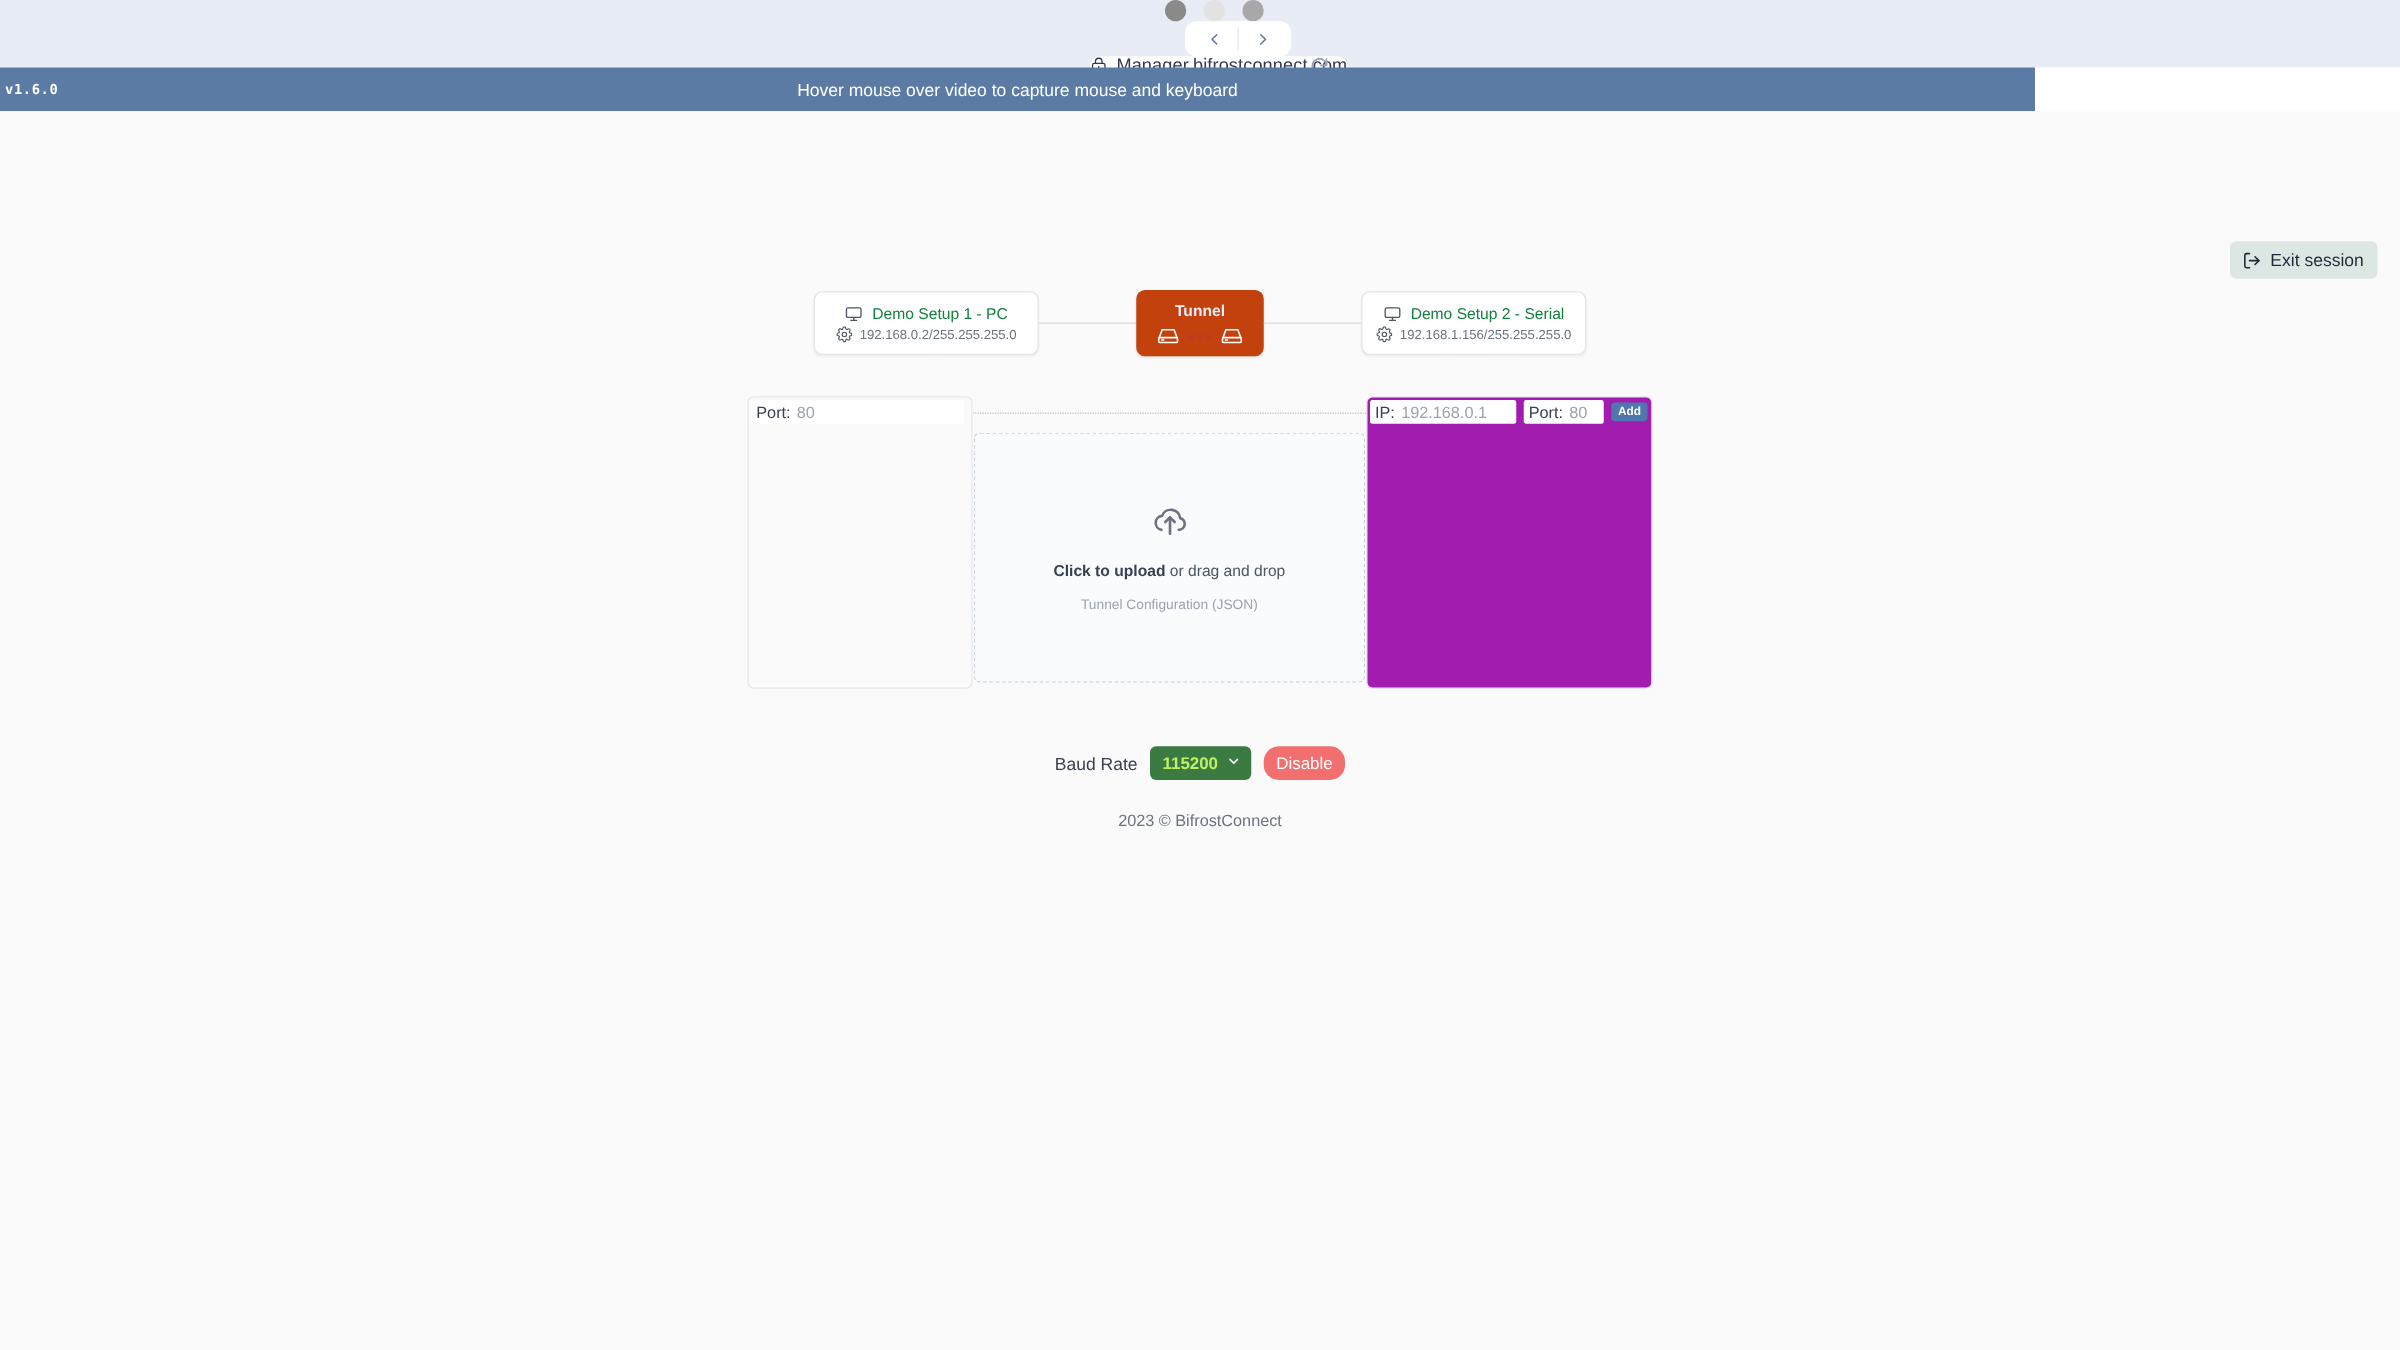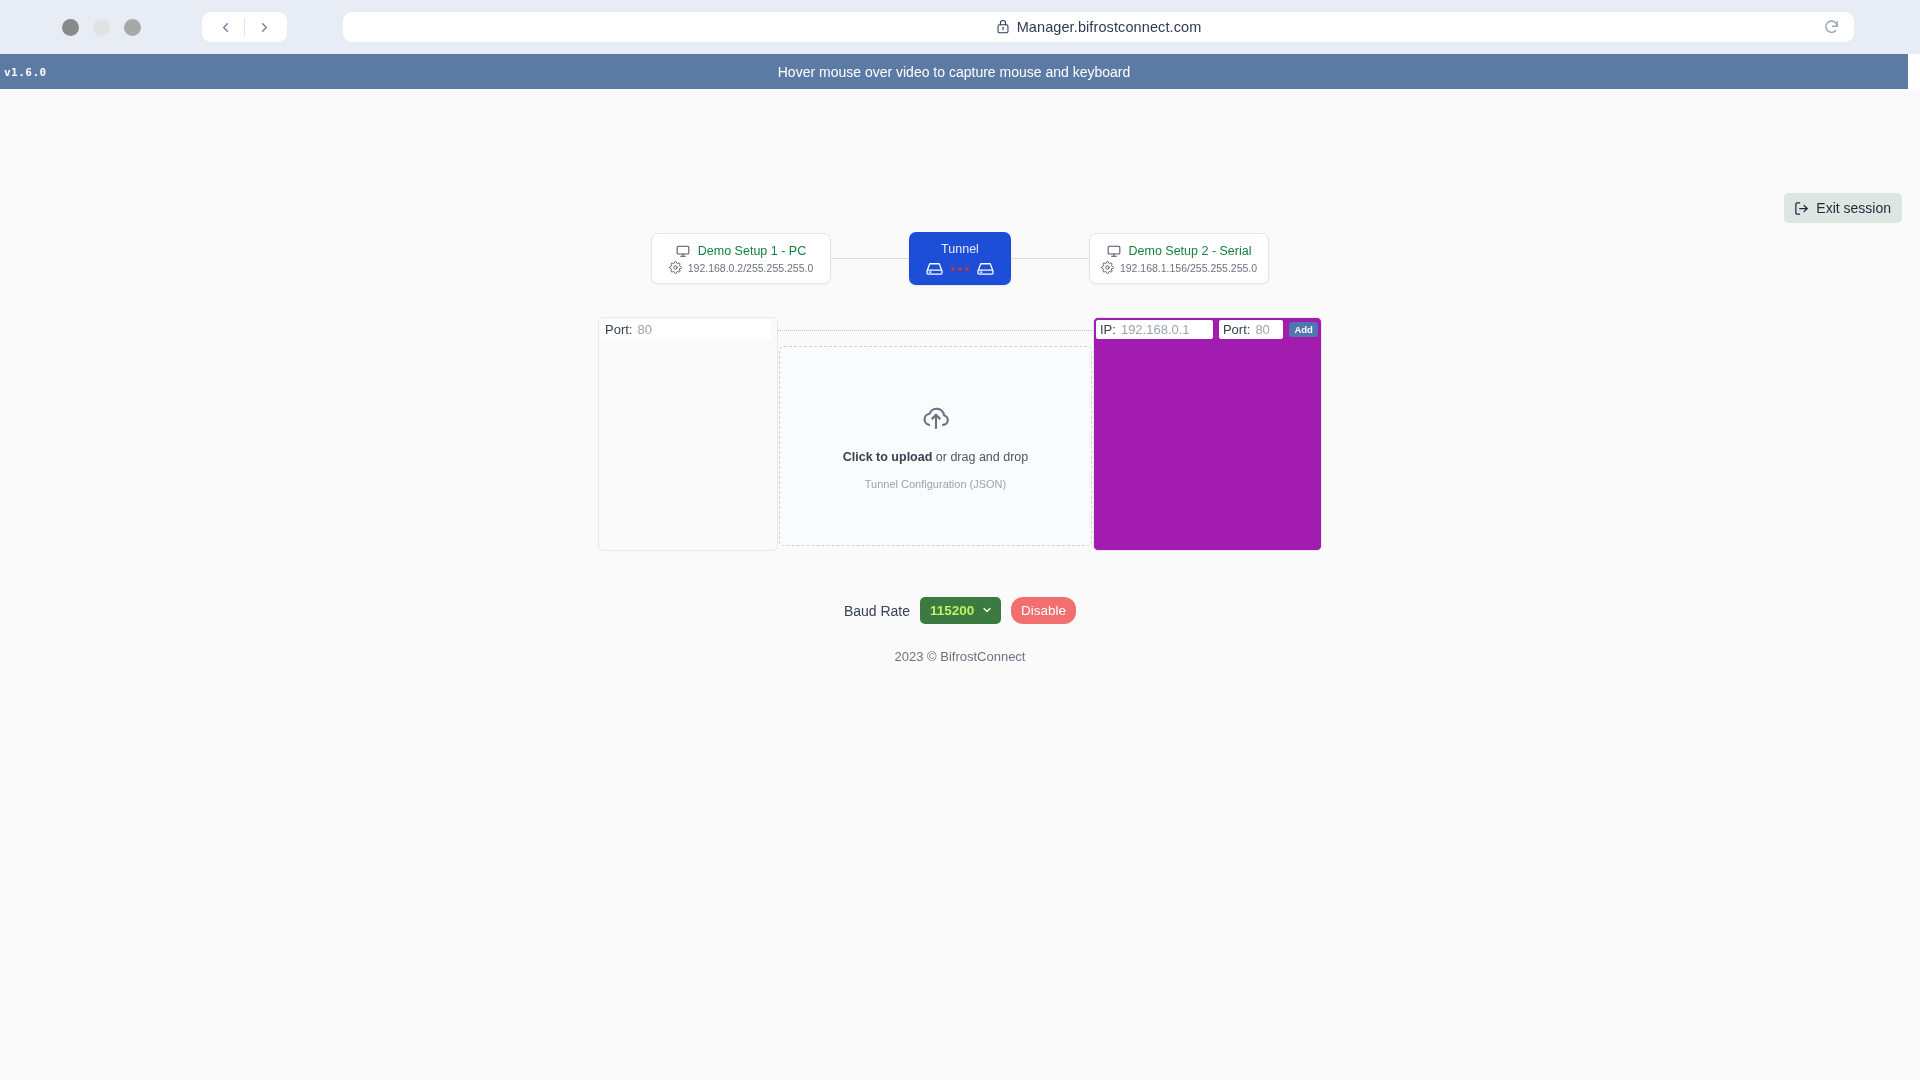--- a/index.html
+++ b/index.html
@@ -14,20 +14,21 @@
 
   
   .browser-chrome {
     position: relative;
     width: 1920px;
     height: 54px;
     background: #e8ecf4;
     display: flex;
     align-items: center;
     padding: 0 40px;
+    flex-direction: column;
   }
   .traffic-lights {
     display: flex;
     align-items: center;
     gap: 14px;
     margin-left: 22px;
   }
   .tl-dot { width: 17px; height: 17px; border-radius: 50%; }
   .tl-red    { background: #8a8a8a; }
   .tl-yellow { background: #e2e2e2; }
@@ -74,21 +75,21 @@
     right: 14px;
     top: 50%;
     transform: translateY(-50%);
     color: #9aa3b4;
     display: flex;
   }
 
   
   .banner {
     position: relative;
-    width: 1908px;
+    width: 1628px;
     height: 35px;
     background: #5b7ba5;
     display: flex;
     align-items: center;
     justify-content: center;
   }
   .banner-text {
     color: #ffffff;
     font-size: 14px;
   }
@@ -431,21 +432,21 @@
         <svg width="13" height="13" viewBox="0 0 24 24" fill="none" stroke="#4b5563" stroke-width="1.7" stroke-linecap="round" stroke-linejoin="round">
           <circle cx="12" cy="12" r="3.2"></circle>
           <path d="M19.4 15a1.7 1.7 0 0 0 .34 1.88l.06.06a2 2 0 1 1-2.83 2.83l-.06-.06A1.7 1.7 0 0 0 15 19.4a1.7 1.7 0 0 0-1 1.56V21a2 2 0 1 1-4 0v-.09A1.7 1.7 0 0 0 9 19.4a1.7 1.7 0 0 0-1.88.33l-.06.06a2 2 0 1 1-2.83-2.83l.06-.06A1.7 1.7 0 0 0 4.6 15a1.7 1.7 0 0 0-1.56-1H3a2 2 0 1 1 0-4h.09A1.7 1.7 0 0 0 4.6 9a1.7 1.7 0 0 0-.33-1.88l-.06-.06a2 2 0 1 1 2.83-2.83l.06.06A1.7 1.7 0 0 0 9 4.6h.08A1.7 1.7 0 0 0 10 3.04V3a2 2 0 1 1 4 0v.09a1.7 1.7 0 0 0 1 1.55 1.7 1.7 0 0 0 1.88-.33l.06-.06a2 2 0 1 1 2.83 2.83l-.06.06A1.7 1.7 0 0 0 19.4 9v.08a1.7 1.7 0 0 0 1.56 1H21a2 2 0 1 1 0 4h-.09a1.7 1.7 0 0 0-1.51 1z"></path>
         </svg>
         <span class="dev-ip">192.168.0.2/255.255.255.0</span>
       </div>
     </div>
 
     <div class="connector"></div>
 
-    <div class="tunnel-node" style="background: #1d4ed8;">
+    <div class="tunnel-node" style="background: #c2410c; font-weight: bold;">
       <div class="tunnel-label">Tunnel</div>
       <div class="tunnel-icons">
         <svg width="19" height="15" viewBox="0 0 24 18" fill="none" stroke="#ffffff" stroke-width="1.6" stroke-linecap="round" stroke-linejoin="round">
           <path d="M3 11 L6 3 H18 L21 11"></path>
           <rect x="2.5" y="11" width="19" height="5" rx="1.4"></rect>
           <line x1="5.5" y1="13.5" x2="7.5" y2="13.5"></line>
         </svg>
         <span class="tunnel-dots">
           <i style="background: rgb(192, 57, 43);"></i>
             <i style="background: rgb(192, 57, 43);"></i>

